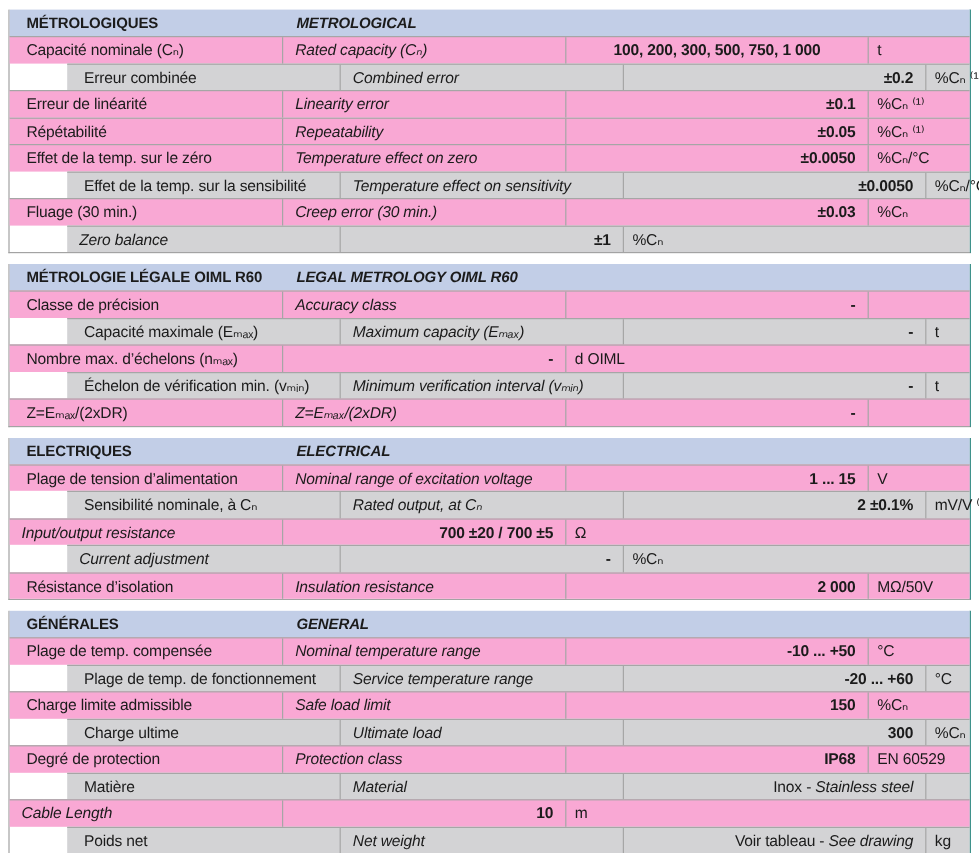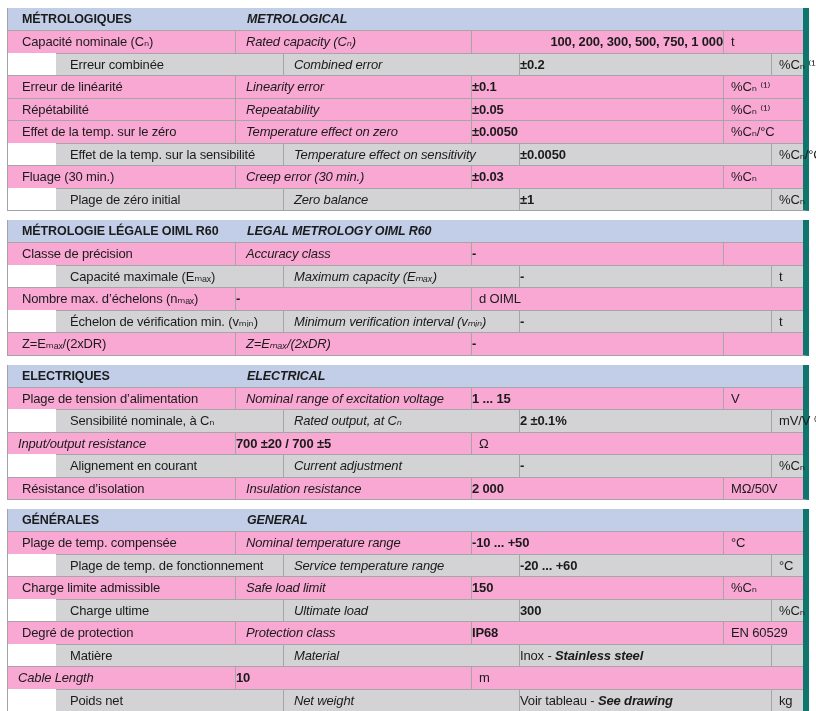--- a/index.html
+++ b/index.html
@@ -6,21 +6,21 @@
   body{
     width:816px;height:711px;overflow:hidden;
     font-family:"Liberation Sans","DejaVu Sans",sans-serif;
     color:#1b1b1b;
     -webkit-font-smoothing:antialiased;
   }
   .page{padding:8px 7px 0 7px;}
   .section{
     width:802px;
     border-left:1px solid #a3a3a3;
-    border-right:6px solid #0f766e;
+    border-right:1px solid #0f766e;
     border-bottom:1px solid #a3a3a3;
     margin-bottom:9px;
     box-sizing:border-box;
   }
   .sec-header{
     display:grid;
     grid-template-columns:229px 573px;
     background:#c2cee7;
     height:22px;line-height:22px;
     font-size:12.5px;font-weight:bold;
@@ -37,26 +37,26 @@
     background:#f9a8d4;
     box-sizing:border-box;
     letter-spacing:-0.15px;
   }
   .row.shade{background:#d3d3d5;margin-left:48px;}
   .cell{overflow:hidden;white-space:nowrap;box-sizing:border-box;}
   .c-fr{padding-left:14px;border-right:1px solid #a6a6a6;}
   .c-en{padding-left:10px;border-right:1px solid #a6a6a6;font-style:italic;}
   .c-val{
     padding-right:10px;border-right:1px solid #a6a6a6;
-    text-align:left;
-  }
-  .c-val.center{text-align:right;padding-right:0;}
+    text-align:right;
+  }
+  .c-val.center{text-align:center;padding-right:0;}
   .c-val .v{font-weight:bold;}
   .c-val.mixed .v{font-weight:normal;}
-  .c-val.mixed .v2{font-weight:bold;font-style:italic;}
+  .c-val.mixed .v2{font-weight:normal;font-style:italic;}
   .c-unit{padding-left:7px;}
 </style>
 </head>
 <body>
 
 <div class="page">
   <div id="sections-root">
       <div class="section">
         <div class="sec-header">
           <span class="h-fr">MÉTROLOGIQUES</span>
@@ -98,21 +98,20 @@
           <div class="cell c-val"><span class="v">±0.0050</span></div>
           <div class="cell c-unit">%Cₙ/°C</div>
         </div>
         <div class="row">
           <div class="cell c-fr">Fluage (30 min.)</div>
           <div class="cell c-en">Creep error (30 min.)</div>
           <div class="cell c-val"><span class="v">±0.03</span></div>
           <div class="cell c-unit">%Cₙ</div>
         </div>
         <div class="row shade">
-          <div class="cell c-fr">Plage de zéro initial</div>
           <div class="cell c-en">Zero balance</div>
           <div class="cell c-val"><span class="v">±1</span></div>
           <div class="cell c-unit">%Cₙ</div>
         </div>
       </div>
       <div class="section">
         <div class="sec-header">
           <span class="h-fr">MÉTROLOGIE LÉGALE OIML R60</span>
           <span class="h-en">LEGAL METROLOGY OIML R60</span>
         </div>
@@ -162,21 +161,20 @@
           <div class="cell c-en">Rated output, at Cₙ</div>
           <div class="cell c-val"><span class="v">2 ±0.1%</span></div>
           <div class="cell c-unit">mV/V ⁽¹⁾</div>
         </div>
         <div class="row">
           <div class="cell c-en">Input/output resistance</div>
           <div class="cell c-val"><span class="v">700 ±20 / 700 ±5</span></div>
           <div class="cell c-unit">Ω</div>
         </div>
         <div class="row shade">
-          <div class="cell c-fr">Alignement en courant</div>
           <div class="cell c-en">Current adjustment</div>
           <div class="cell c-val"><span class="v">-</span></div>
           <div class="cell c-unit">%Cₙ</div>
         </div>
         <div class="row">
           <div class="cell c-fr">Résistance d’isolation</div>
           <div class="cell c-en">Insulation resistance</div>
           <div class="cell c-val"><span class="v">2 000</span></div>
           <div class="cell c-unit">MΩ/50V</div>
         </div>

